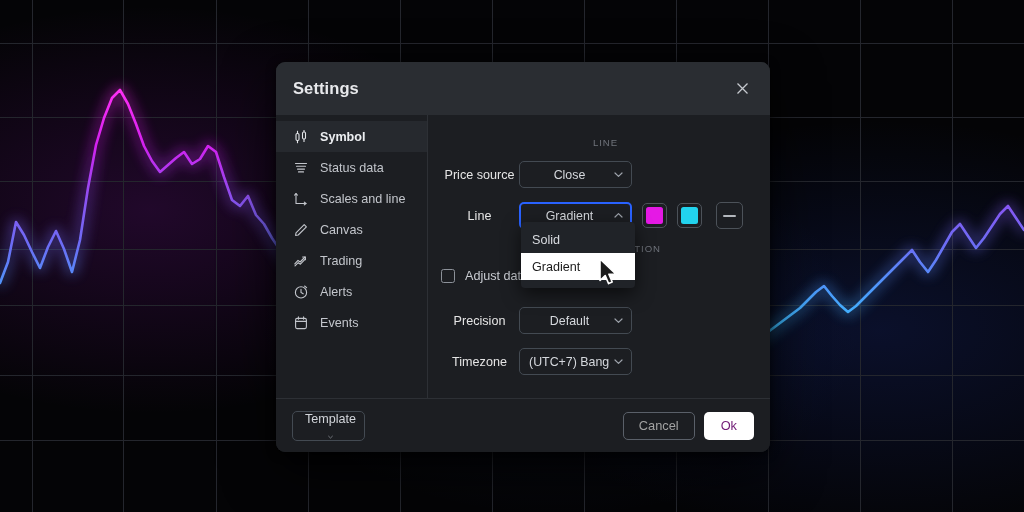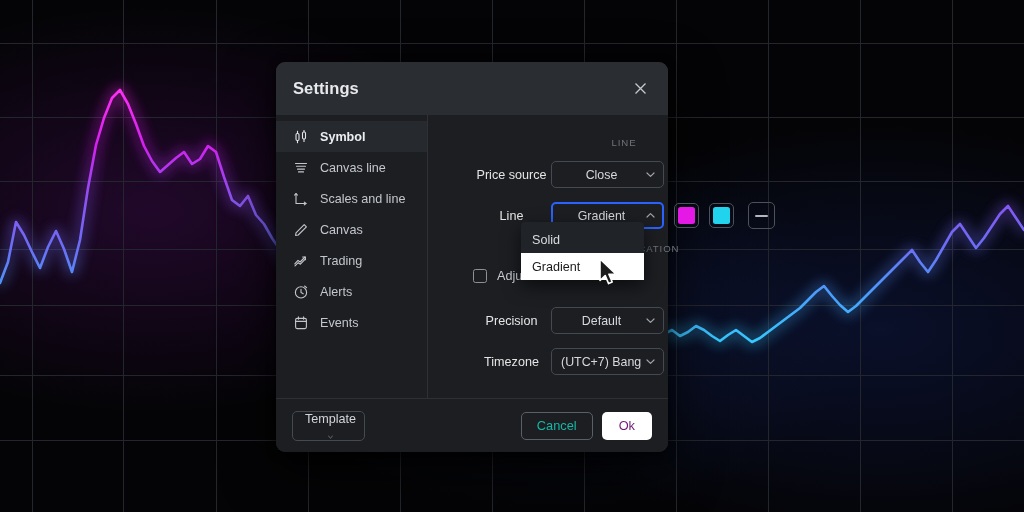--- a/index.html
+++ b/index.html
@@ -40,21 +40,21 @@
     width: 1024px;
     height: 512px;
     display: block;
   }
 
   
   #settings-dialog {
     position: absolute;
     left: 276px;
     top: 62px;
-    width: 392px;
+    width: 494px;
     height: 390px;
     background: #1c1e22;
     border-radius: 9px;
     box-shadow: 0 18px 52px rgba(0,0,0,0.75), 0 2px 10px rgba(0,0,0,0.6);
     overflow: visible;
     display: flex;
     flex-direction: column;
   }
 
   .dlg-header {
@@ -83,21 +83,20 @@
     border-radius: 4px;
     cursor: pointer;
   }
   .close-btn svg { display: block; }
 
   .dlg-body {
     flex: 1;
     display: flex;
     min-height: 0;
     position: relative;
-    gap: 32px;
   }
 
   
   .dlg-sidebar {
     width: 152px;
     min-width: 152px;
     background: #1c1e22;
     border-right: 1px solid #2d3035;
     padding-top: 6px;
     box-sizing: border-box;
@@ -239,25 +238,25 @@
     color: #c9ccd2;
     font-size: 12.6px;
     cursor: pointer;
   }
 
   
   #line-dropdown {
     position: absolute;
     left: 521px;
     top: 222px;
-    width: 123px;
+    width: 114px;
     background: #202328;
     border-radius: 4px;
     box-shadow: 0 6px 18px rgba(0,0,0,0.6);
-    padding: 4px 0 0 0;
+    padding: 4px 0 8px 0;
     z-index: 40;
   }
   .dd-option {
     height: 27px;
     display: flex;
     align-items: center;
     padding-left: 11px;
     color: #d8dbe0;
     font-size: 12.6px;
     cursor: pointer;
@@ -299,21 +298,21 @@
     border-radius: 5px;
     display: flex;
     align-items: center;
     justify-content: center;
     font-size: 12.8px;
     cursor: pointer;
     box-sizing: border-box;
   }
   .btn.cancel {
     border: 1px solid #5a6069;
-    color: #14b8a6;
+    color: #a3a3a3;
     padding: 0 15px;
     margin-right: 9px;
   }
   .btn.ok {
     background: #ffffff;
     color: #701a75;
     padding: 0 17px;
   }
 
   
@@ -414,21 +413,21 @@
           <span class="ico">
             <svg width="16" height="16" viewBox="0 0 16 16">
               <g stroke="#c3c6cc" stroke-width="1.1" fill="none" stroke-linecap="round">
                 <line x1="2.5" y1="3.5" x2="13.5" y2="3.5"></line>
                 <line x1="3.5" y1="6.3" x2="12.5" y2="6.3"></line>
                 <line x1="4.5" y1="9.1" x2="11.5" y2="9.1"></line>
                 <line x1="5.5" y1="11.9" x2="10.5" y2="11.9"></line>
               </g>
             </svg>
           </span>
-          <span>Canvas line</span>
+          <span>Status data</span>
         </div>
 
         <div class="side-item">
           <span class="ico">
             <svg width="16" height="16" viewBox="0 0 16 16">
               <g stroke="#c3c6cc" stroke-width="1.1" fill="none" stroke-linecap="round" stroke-linejoin="round">
                 <path d="M3 2.5 L3 12.5 L13 12.5"></path>
                 <path d="M1.6 4.2 L3 2.5 L4.4 4.2"></path>
                 <path d="M11.3 11.1 L13 12.5 L11.3 13.9"></path>
               </g>

